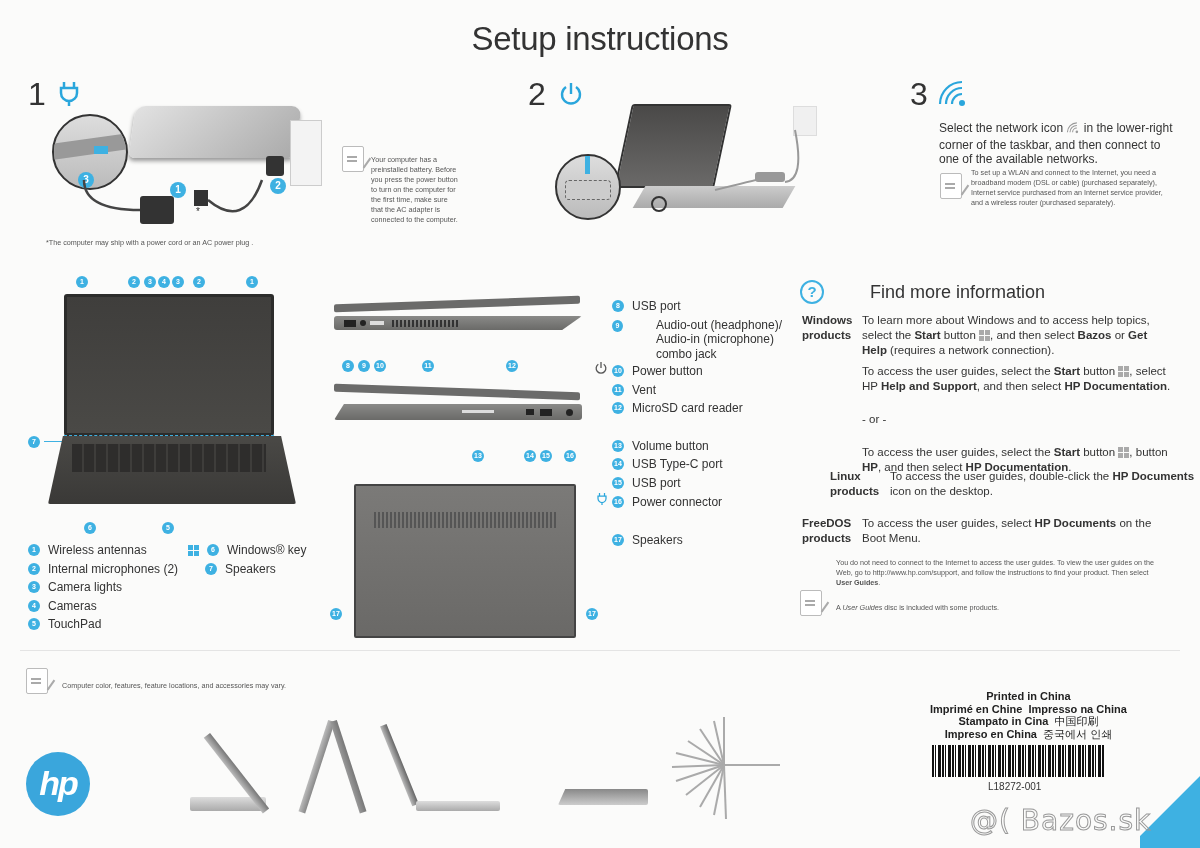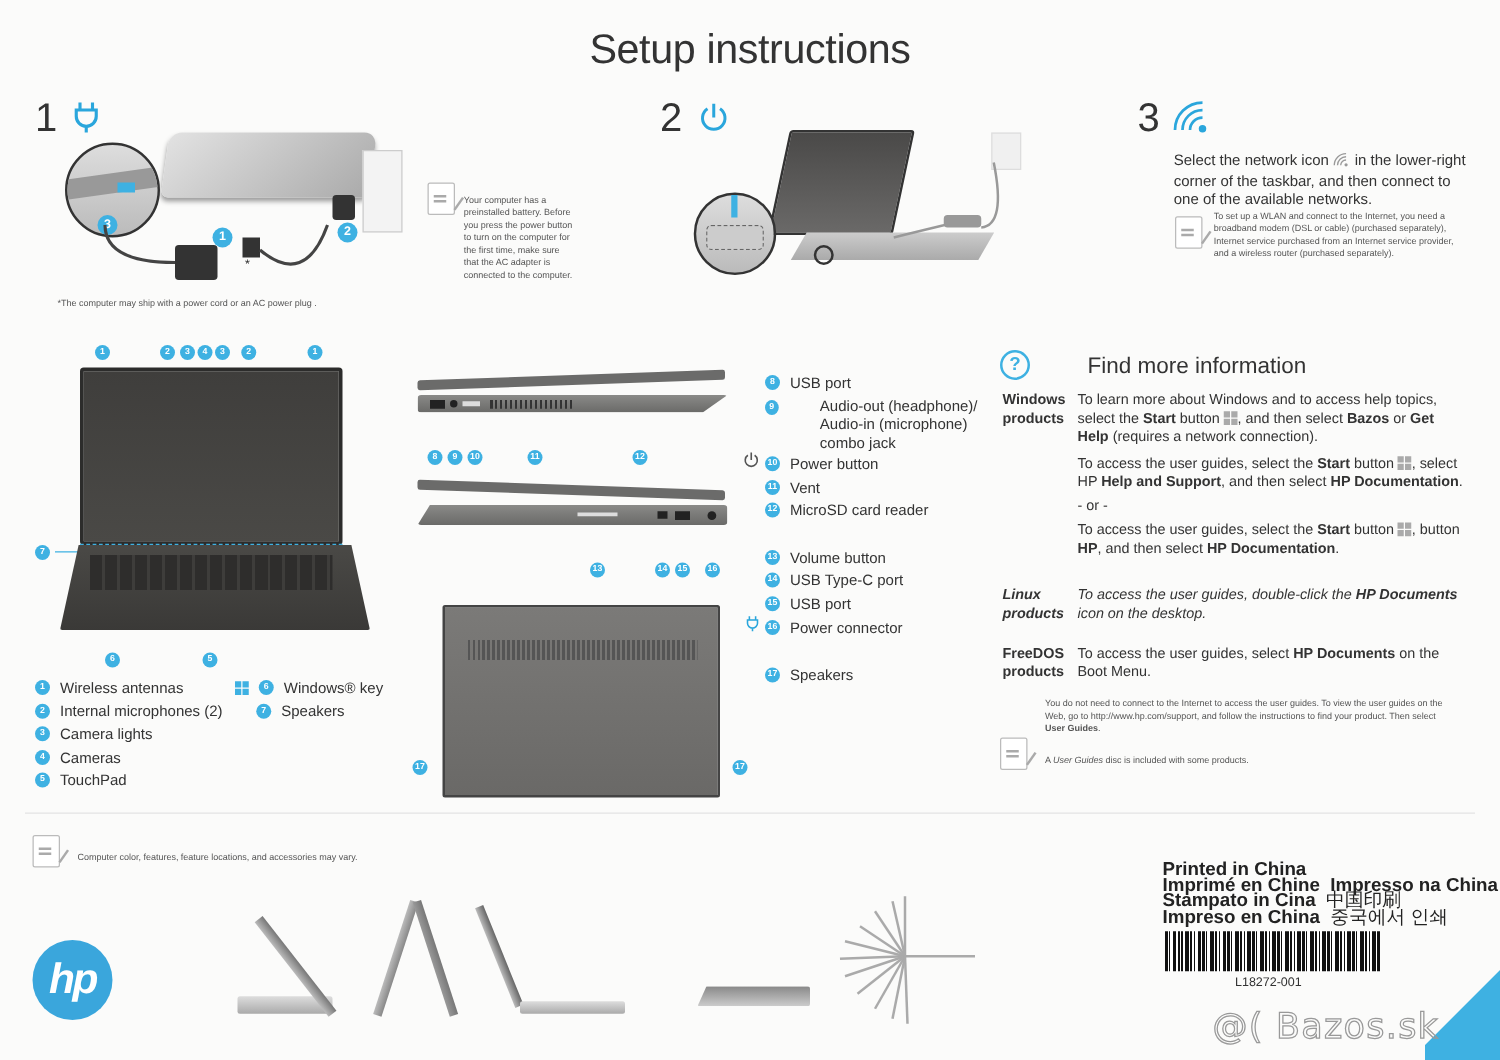--- a/index.html
+++ b/index.html
@@ -295,27 +295,27 @@
   <span style="font-size:18px;color:#333;margin-left:40px;">Find more information</span>
 </div>
 
 <div class="abs" style="left:800px;top:313px;width:372px;">
   <div class="fmi-row">
     <div class="fmi-label"><span>Windows</span><br><span>products</span></div>
     <div class="fmi-text" style="width:310px;">
       <span>To learn more about Windows and to access help topics, select the </span><b>Start</b><span> button </span><span class="winlogo"></span><span>, and then select </span><b>Bazos</b><span> or </span><b>Get Help</b><span> (requires a network connection).</span>
       <div style="height:6px;"></div>
       <span>To access the user guides, select the </span><b>Start</b><span> button </span><span class="winlogo"></span><span>, select HP </span><b>Help and Support</b><span>, and then select </span><b>HP Documentation</b><span>.</span>
-      <div style="margin:4px 0;">- or -</div>
+      <div style="margin:18px 0;">- or -</div>
       <span>To access the user guides, select the </span><b>Start</b><span> button </span><span class="winlogo"></span><span>, button </span><b>HP</b><span>, and then select </span><b>HP Documentation</b><span>.</span>
     </div>
   </div>
 </div>
 
-<div class="abs" style="left:800px;top:469px;width:372px;font-style:italic;">
+<div class="abs" style="left:828px;top:469px;width:372px;">
   <div class="fmi-row">
     <div class="fmi-label"><span>Linux</span><br><span>products</span></div>
     <div class="fmi-text" style="width:310px;"><span>To access the user guides, double-click the </span><b>HP Documents</b><span> icon on the desktop.</span></div>
   </div>
 </div>
 
 <div class="abs" style="left:800px;top:516px;width:372px;">
   <div class="fmi-row">
     <div class="fmi-label"><span>FreeDOS</span><br><span>products</span></div>
     <div class="fmi-text" style="width:310px;"><span>To access the user guides, select </span><b>HP Documents</b><span> on the Boot Menu.</span></div>
@@ -361,21 +361,21 @@
       <line x1="54" y1="50" x2="2" y2="52"></line>
       <line x1="54" y1="50" x2="6" y2="66"></line>
       <line x1="54" y1="50" x2="16" y2="80"></line>
       <line x1="54" y1="50" x2="30" y2="92"></line>
       <line x1="54" y1="50" x2="44" y2="100"></line>
       <line x1="54" y1="50" x2="56" y2="104"></line>
     </g>
   </svg>
 </div>
 
-<div class="abs" style="left:930px;top:690px;font-size:15px;line-height:12.5px;color:#222;font-weight:bold;">
+<div class="abs" style="left:930px;top:690px;font-size:11px;line-height:12.5px;color:#222;font-weight:bold;text-align:center;">
   <div>Printed in China</div>
   <div><span>Imprimé en Chine</span>&nbsp;&nbsp;<span>Impresso na China</span></div>
   <div><span>Stampato in Cina</span>&nbsp;&nbsp;<span style="font-weight:normal;">中国印刷</span></div>
   <div><span>Impreso en China</span>&nbsp;&nbsp;<span style="font-weight:normal;">중국에서 인쇄</span></div>
 </div>
 <div class="abs barcode" style="left:932px;top:745px;width:172px;height:32px;"></div>
 <div class="abs" style="left:988px;top:781px;font-size:10px;color:#333;">L18272-001</div>
 
 <div class="abs" style="left:1140px;top:776px;width:60px;height:72px;background:linear-gradient(135deg,transparent 45%,#3eb1e2 46%);"></div>
 

